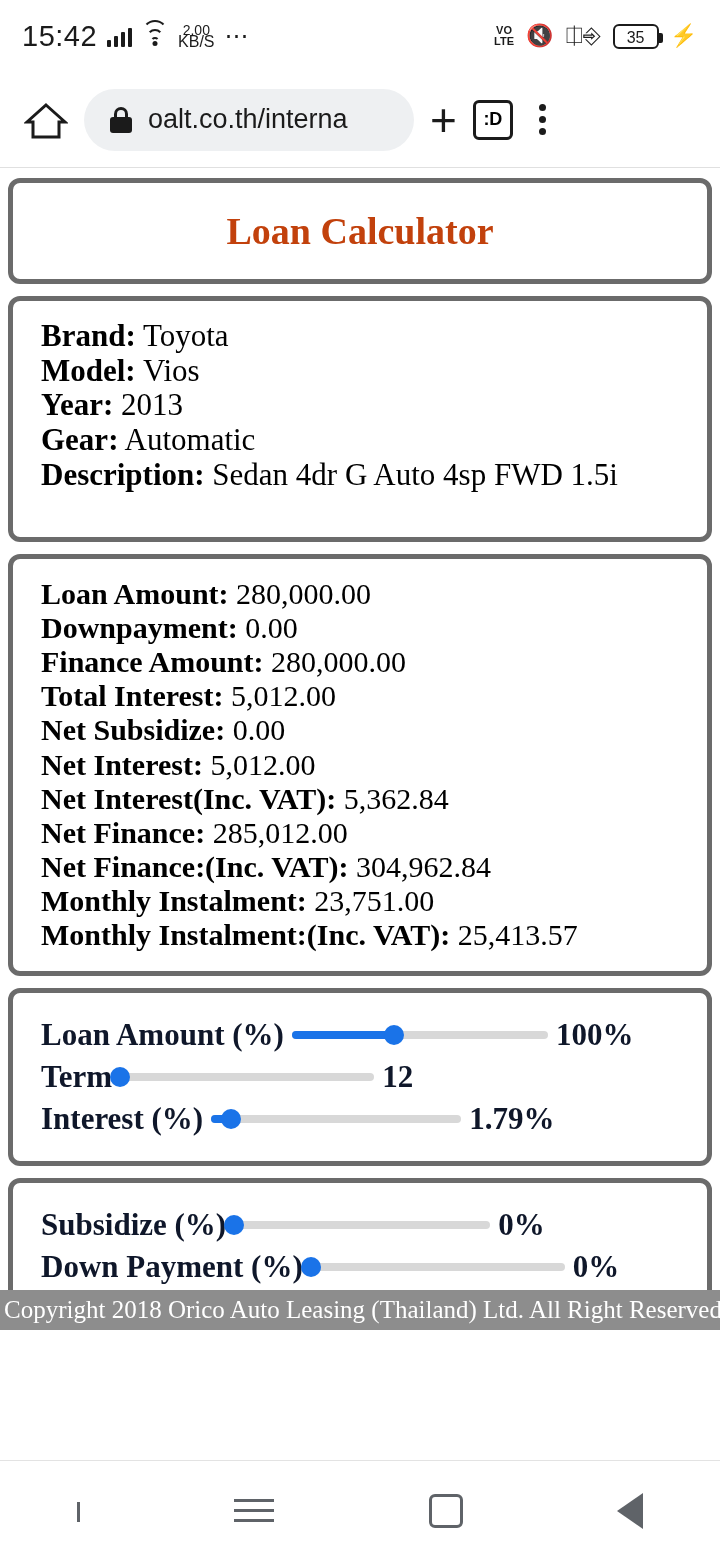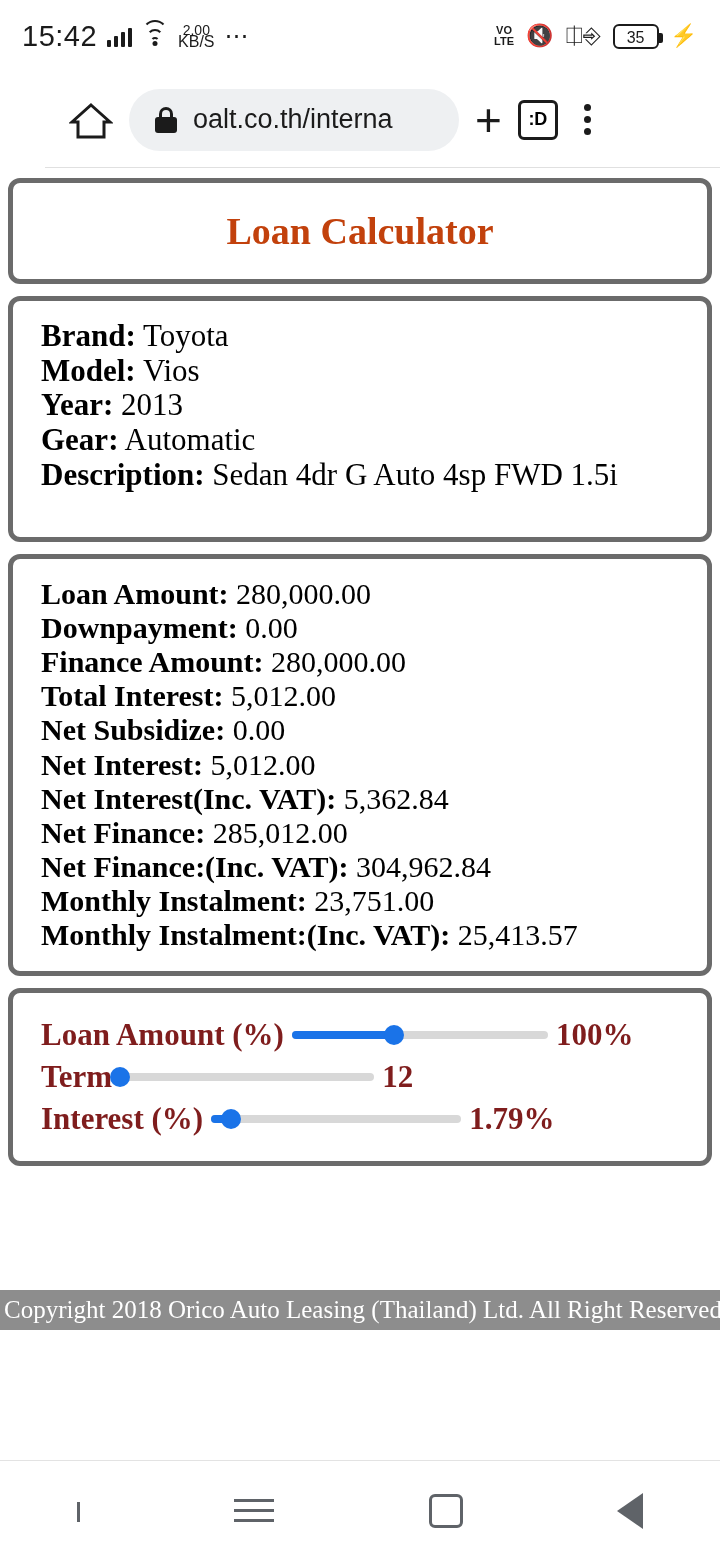--- a/index.html
+++ b/index.html
@@ -66,21 +66,20 @@
   }
   .bolt { font-size: 22px; }
 
   
   .chrome {
     height: 96px;
     display: flex; align-items: center; gap: 16px;
     padding: 0 24px;
     background: #ffffff;
     border-bottom: 1px solid #e0e0e0;
-    margin-left: 45px;
   }
   .home-icon { width: 44px; height: 44px; position: relative; flex: none; }
   .urlbar {
     flex: 1 1 auto;
     height: 62px;
     background: #eef0f2;
     border-radius: 31px;
     display: flex; align-items: center; gap: 16px;
     padding: 0 26px;
     overflow: hidden;
@@ -133,21 +132,21 @@
   }
   .spec b, .calc-line b { font-weight: 700; }
   .spec .val { font-weight: 400; }
   .spec-gap { height: 26px; }
   .calc-line { font-size: 30px; line-height: 1.14; }
 
   
   .slider-row {
     display: flex; align-items: center; gap: 8px;
     font-family: "Liberation Serif", serif;
-    font-size: 31px; font-weight: 700; color: #7f1d1d;
+    font-size: 31px; font-weight: 700; color: #0f172a;
     margin: 6px 0;
   }
   .slider-row .lbl { white-space: nowrap; }
   .track {
     position: relative;
     height: 8px;
     background: #d8d8d8;
     border-radius: 4px;
     flex: none;
   }
@@ -359,20 +358,38 @@
     <div class="slider-row">
       <span class="lbl">Interest (%)</span>
       <span class="track" style="width:250px">
         <span class="fill" style="width:8%"></span>
         <span class="knob" style="left:8%"></span>
       </span>
       <span class="out">1.79%</span>
     </div>
   </div>
 
+  <div class="card">
+    <div class="slider-row">
+      <span class="lbl">Subsidize (%)</span>
+      <span class="track" style="width:256px">
+        <span class="fill" style="width:0%"></span>
+        <span class="knob" style="left:0%"></span>
+      </span>
+      <span class="out">0%</span>
+    </div>
+    <div class="slider-row">
+      <span class="lbl">Down Payment (%)</span>
+      <span class="track" style="width:254px">
+        <span class="fill" style="width:0%"></span>
+        <span class="knob" style="left:0%"></span>
+      </span>
+      <span class="out">0%</span>
+    </div>
+  </div>
 
   <div class="footer">Copyright 2018 Orico Auto Leasing (Thailand) Ltd. All Right Reserved</div>
 </div>
 
 <div class="navbar">
   <span class="nav-ico"><span class="chev-down"></span></span>
   <span class="nav-ico hamburger">
       <i></i>
       <i></i>
       <i></i>

